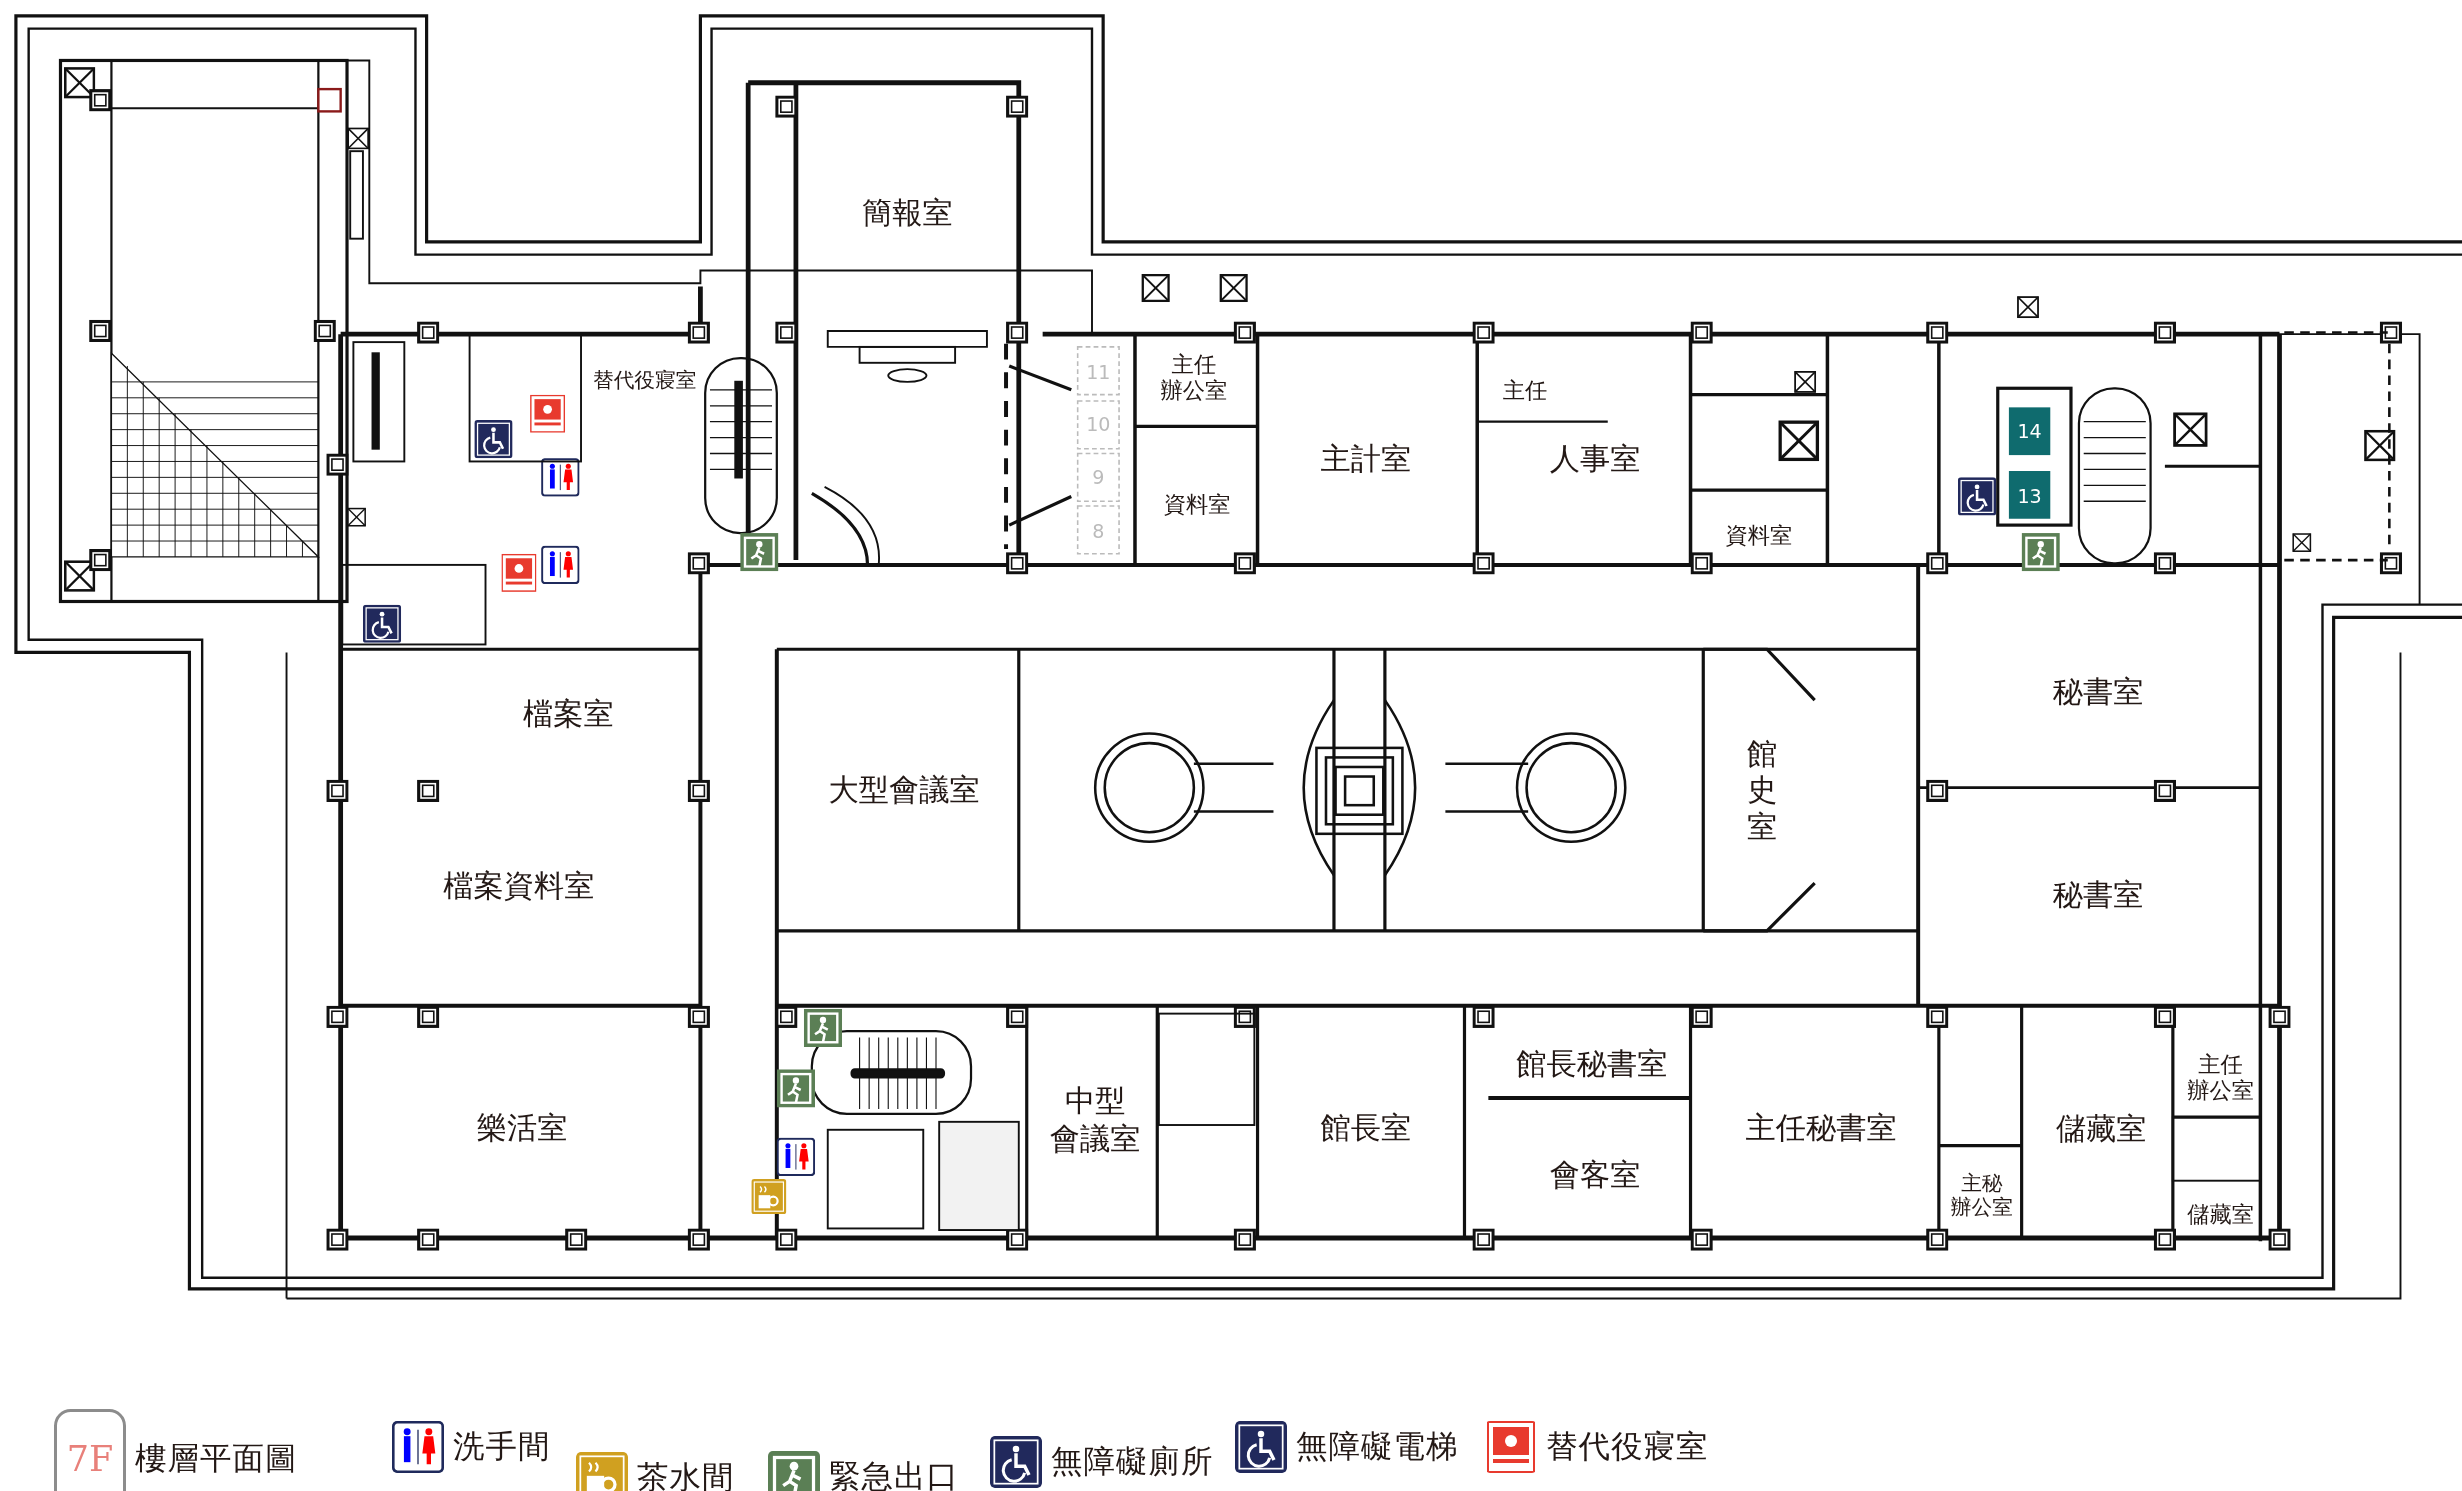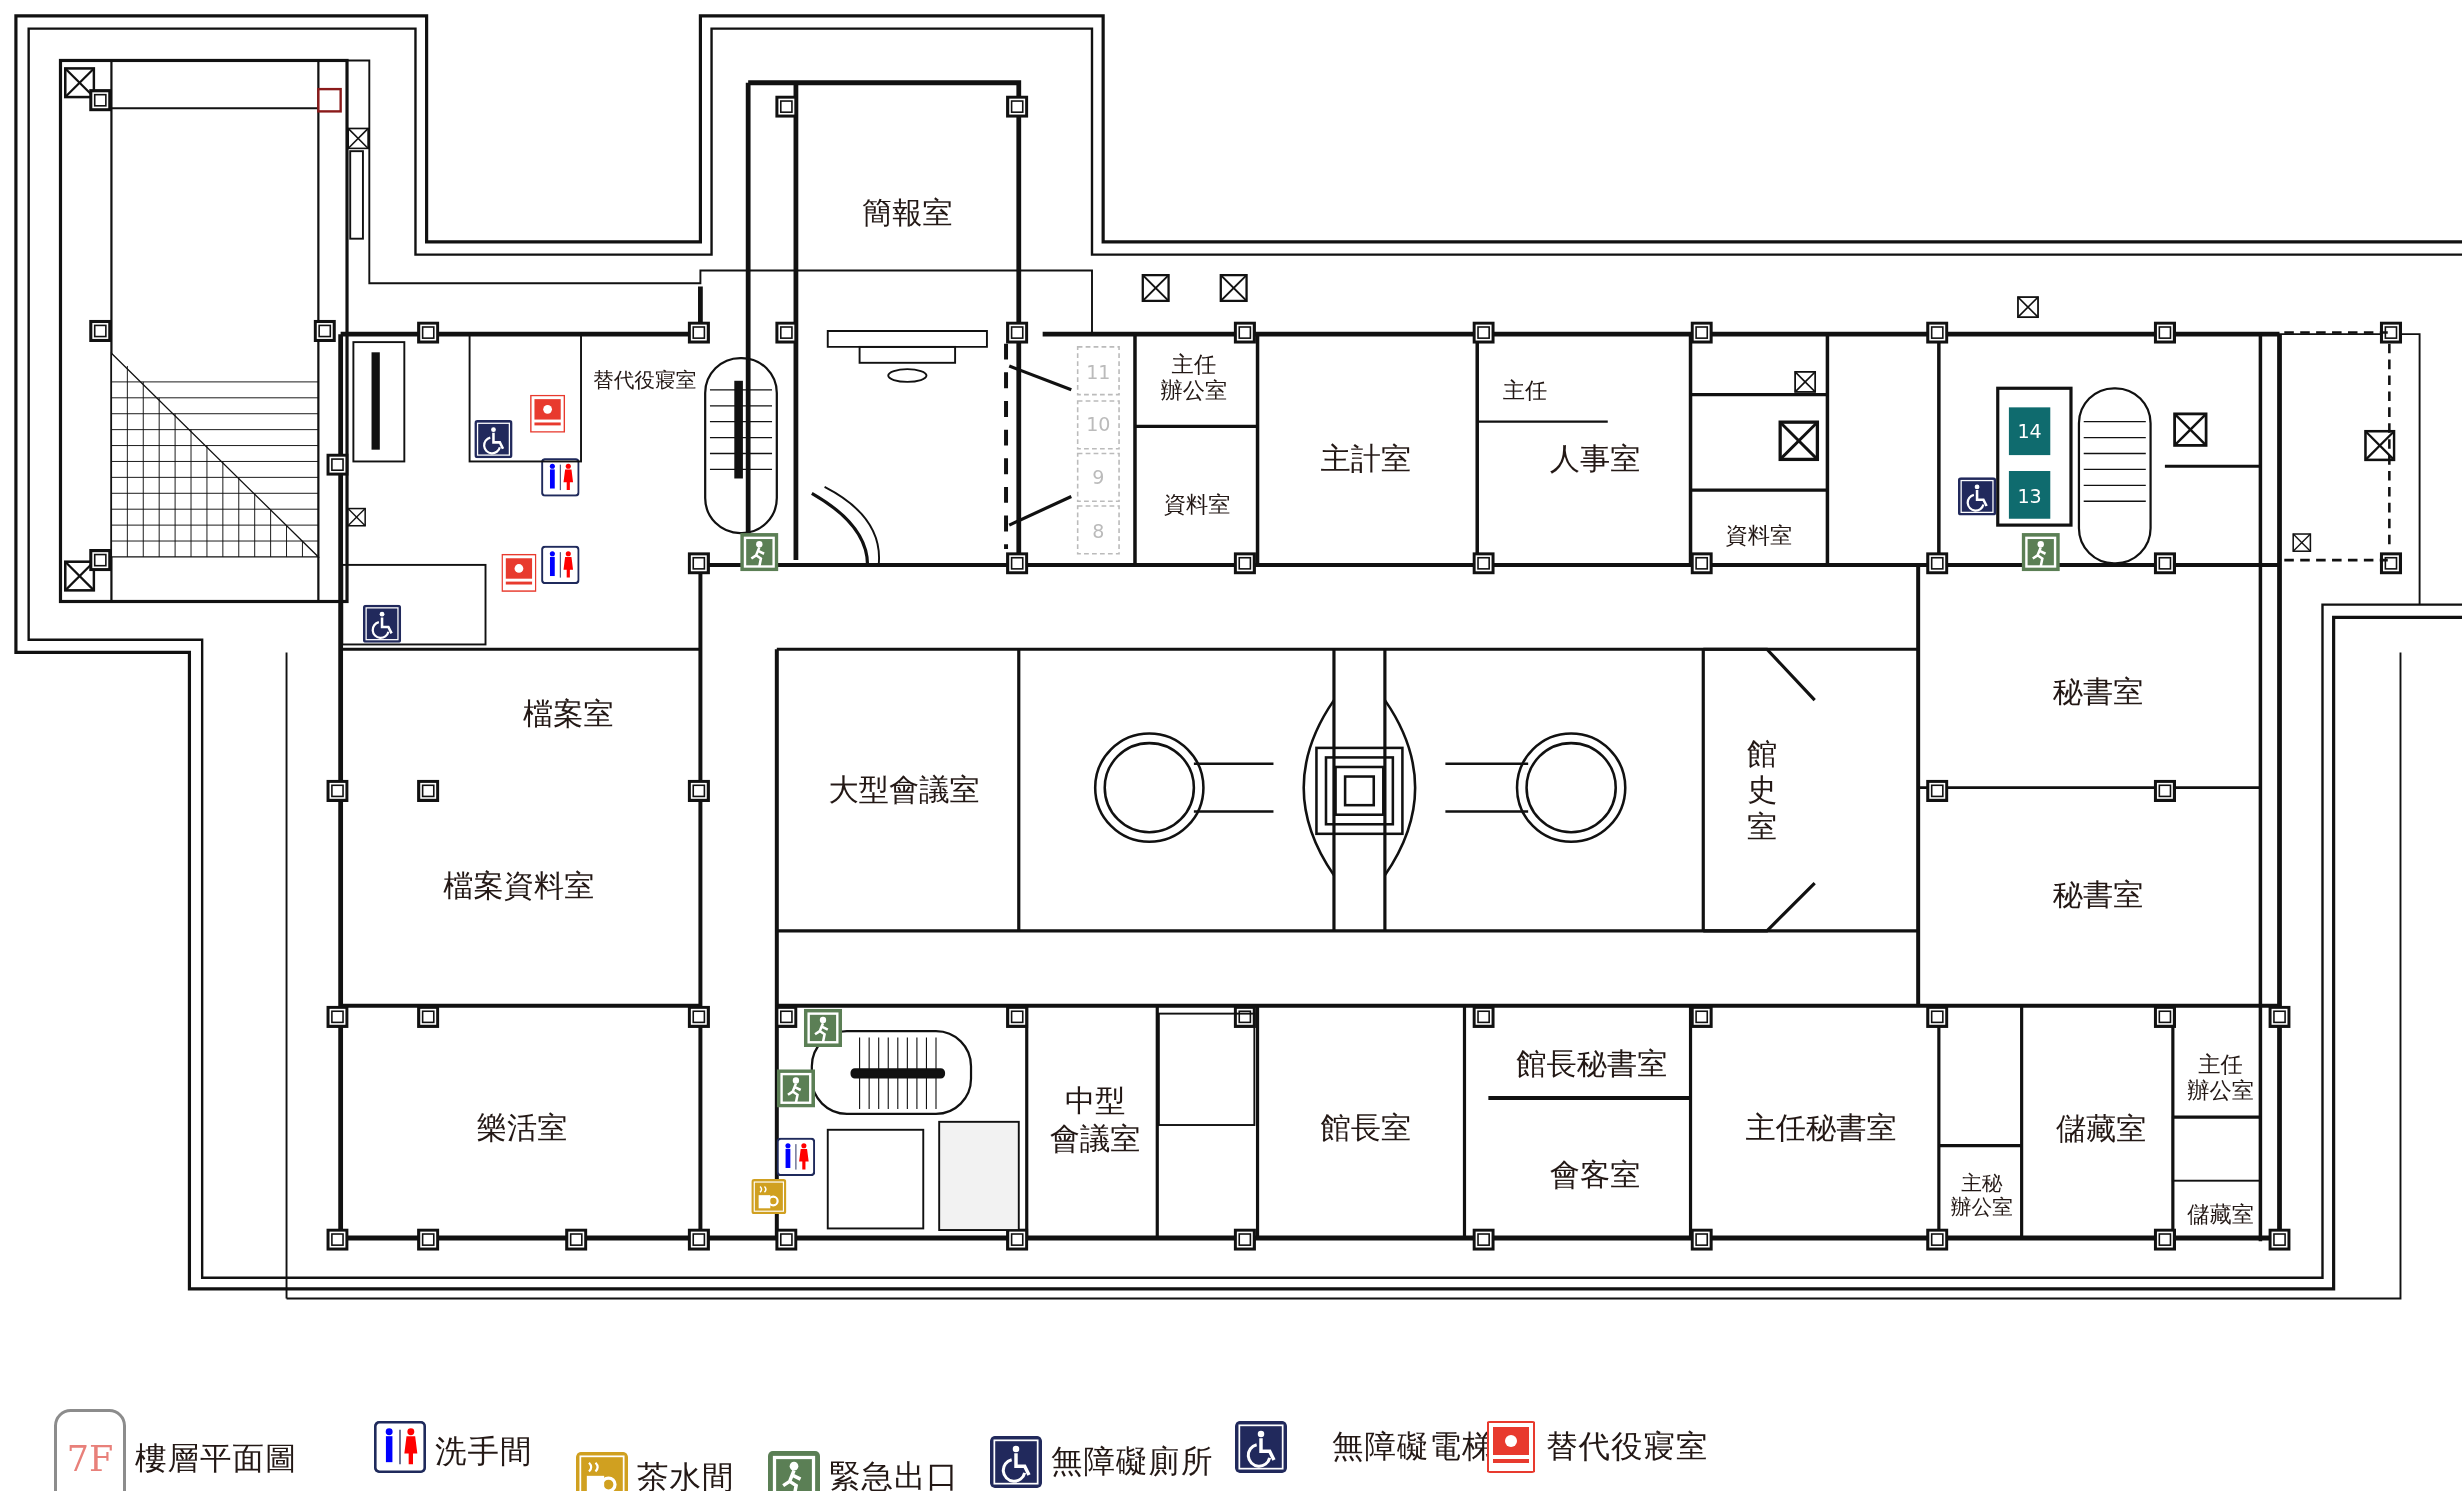--- a/index.html
+++ b/index.html
@@ -370,21 +370,21 @@
     <text x="1395" y="768" font-size="14">儲藏室</text>
   </g>
 </svg>
 
 <div class="legend">
   <div class="legend-item" style="left:54px; top:1409px;">
     <div class="badge-7f">7F</div>
     <span class="legend-text">樓層平面圖</span>
   </div>
 
-  <div class="legend-item" style="left:374px; top:1421px;align-items:flex-end;">
+  <div class="legend-item" style="left:392px; top:1421px;">
     <svg class="ico" viewBox="0 0 24 24">
         <use href="#restroom"></use>
       </svg>
     <span class="legend-text">洗手間</span>
   </div>
 
   <div class="legend-item" style="left:576px; top:1452px;">
     <svg class="ico" viewBox="0 0 24 24">
         <use href="#tea"></use>
       </svg>
@@ -398,21 +398,21 @@
     <span class="legend-text">緊急出口</span>
   </div>
 
   <div class="legend-item" style="left:990px; top:1421px;margin-top:15px;">
     <svg class="ico" viewBox="0 0 24 24">
         <use href="#accessible"></use>
       </svg>
     <span class="legend-text">無障礙廁所</span>
   </div>
 
-  <div class="legend-item" style="left:1235px; top:1421px;gap:36px;">
+  <div class="legend-item" style="left:1235px; top:1421px;">
     <svg class="ico" viewBox="0 0 24 24">
         <use href="#accessible"></use>
       </svg>
     <span class="legend-text">無障礙電梯</span>
   </div>
 
   <div class="legend-item" style="left:1485px; top:1421px;">
     <svg class="ico" viewBox="0 0 24 26">
         <use href="#sos"></use>
       </svg>

